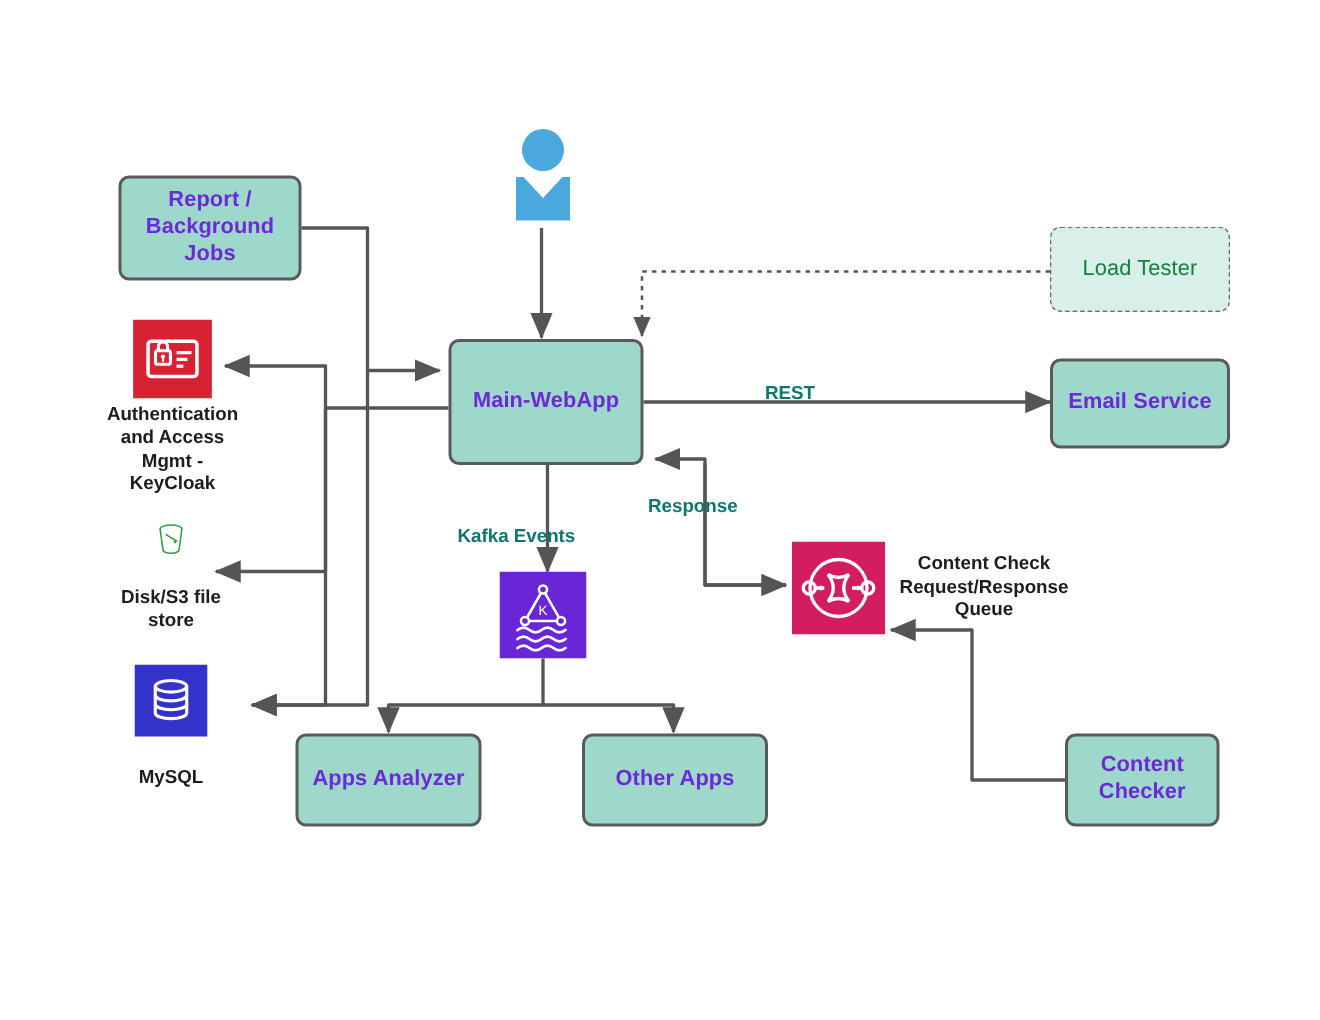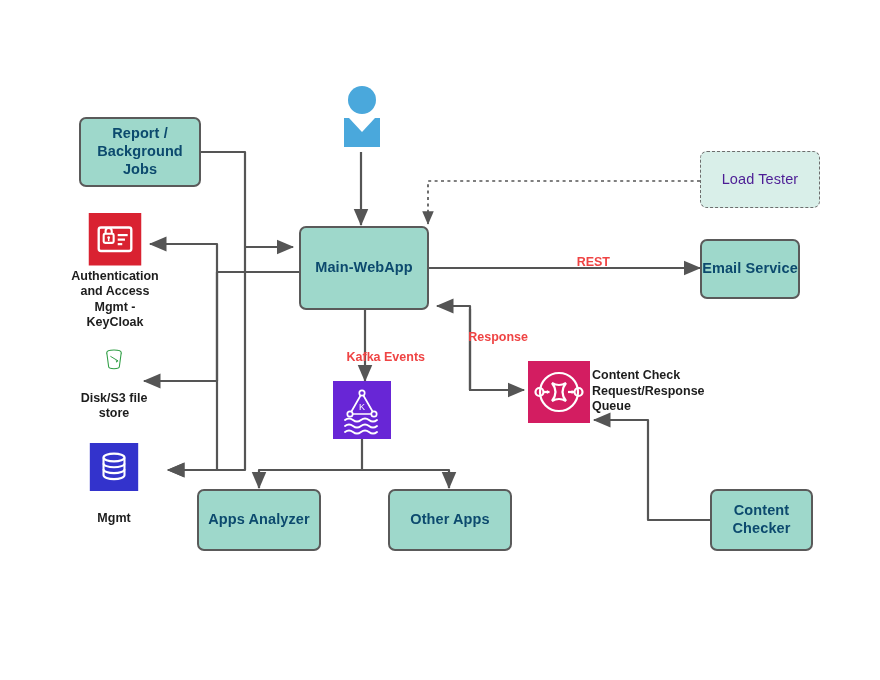--- a/index.html
+++ b/index.html
@@ -7,40 +7,40 @@
     width:880px;height:680px;position:relative;overflow:hidden;
     font-family:"Liberation Sans", sans-serif;
     color:#2b2b2b;
   }
   #canvas{position:absolute;left:0;top:0;width:880px;height:680px;}
   .svg-layer{position:absolute;left:0;top:0;width:880px;height:680px;pointer-events:none;}
 
   .node{position:absolute;box-sizing:border-box;display:flex;align-items:center;justify-content:center;text-align:center;}
   .box{
     background:#9ed8cb;border:2px solid #5a5a5a;border-radius:7px;
-    font-weight:bold;font-size:14.5px;line-height:1.22;color:#0c4a6e;
+    font-weight:bold;font-size:14.5px;line-height:1.22;color:#6d28d9;
     letter-spacing:.1px;
   }
   .box.dashed{
     background:#d9efe9;border:1.6px dashed #6d6d6d;
-    font-weight:normal;font-size:14.5px;color:#4c1d95;
+    font-weight:normal;font-size:14.5px;color:#15803d;
   }
   .icon-node{flex-direction:column;justify-content:center;}
   .icon-sq{display:block;}
   .icon-cap{
     font-size:12.5px;font-weight:bold;line-height:1.25;color:#1d1d1d;
     margin-top:20px;white-space:pre-line;text-align:center;
   }
   .edge-label{
-    position:absolute;font-size:12.5px;font-weight:bold;color:#ef4444;
-    text-align:right;line-height:1.25;white-space:pre-line;
+    position:absolute;font-size:12.5px;font-weight:bold;color:#0f766e;
+    text-align:left;line-height:1.25;white-space:pre-line;
   }
   .side-cap{
     position:absolute;font-size:12.5px;font-weight:bold;color:#1d1d1d;
-    line-height:1.25;text-align:left;white-space:pre-line;
+    line-height:1.25;text-align:center;white-space:pre-line;
   }
 </style>
 </head>
 <body>
 
 <div id="canvas">
 
   <svg class="svg-layer" viewBox="0 0 880 680">
     <defs>
       <marker id="ah" markerWidth="9" markerHeight="9" refX="7.5" refY="4" orient="auto" markerUnits="strokeWidth">
@@ -134,40 +134,40 @@
   <div class="node icon-node" style="left:62px;top:443px;width:104px;height:84px;">
     <svg class="icon-sq" width="60" height="60" viewBox="0 0 60 60">
       <rect x="0" y="0" width="60" height="60" fill="#3333cc"></rect>
       <g fill="none" stroke="#ffffff" stroke-width="2.6">
         <ellipse cx="30" cy="18" rx="13" ry="4.8"></ellipse>
         <path d="M17,18 v22 a13,4.8 0 0 0 26,0 V18"></path>
         <path d="M17,25.3 a13,4.8 0 0 0 26,0"></path>
         <path d="M17,32.6 a13,4.8 0 0 0 26,0"></path>
       </g>
     </svg>
-    <span class="icon-cap">Mgmt</span>
+    <span class="icon-cap">MySQL</span>
   </div>
 
   <div class="node icon-node" style="left:334px;top:84px;width:56px;height:70px;">
     <svg class="icon-sq" width="52" height="68" viewBox="0 0 52 68">
       <circle cx="26" cy="15" r="14" fill="#4aa8dc"></circle>
       <path d="M8,33 H44 V62 H8 Z" fill="#4aa8dc"></path>
       <path d="M13,33 L26,47 L39,33 Z" fill="#ffffff"></path>
     </svg>
   </div>
 
   <div class="node box" style="left:299px;top:226px;width:130px;height:84px;">
     <span>Main-WebApp</span>
   </div>
 
   <div class="node box dashed" style="left:700px;top:151px;width:120px;height:57px;">
     <span>Load Tester</span>
   </div>
 
-  <div class="node box" style="left:700px;top:239px;width:100px;height:60px;">
+  <div class="node box" style="left:700px;top:239px;width:120px;height:60px;">
     <span>Email Service</span>
   </div>
 
   <div class="node icon-node" style="left:333px;top:381px;width:58px;height:58px;">
     <svg class="icon-sq" width="58" height="58" viewBox="0 0 58 58">
       <rect x="0" y="0" width="58" height="58" fill="#6826d6"></rect>
       <g stroke="#ffffff" stroke-width="1.7" fill="none">
         <path d="M29,12 L17,33 H41 Z"></path>
         <circle cx="29" cy="12" r="2.7" fill="#6826d6"></circle>
         <circle cx="17" cy="33" r="2.7" fill="#6826d6"></circle>

